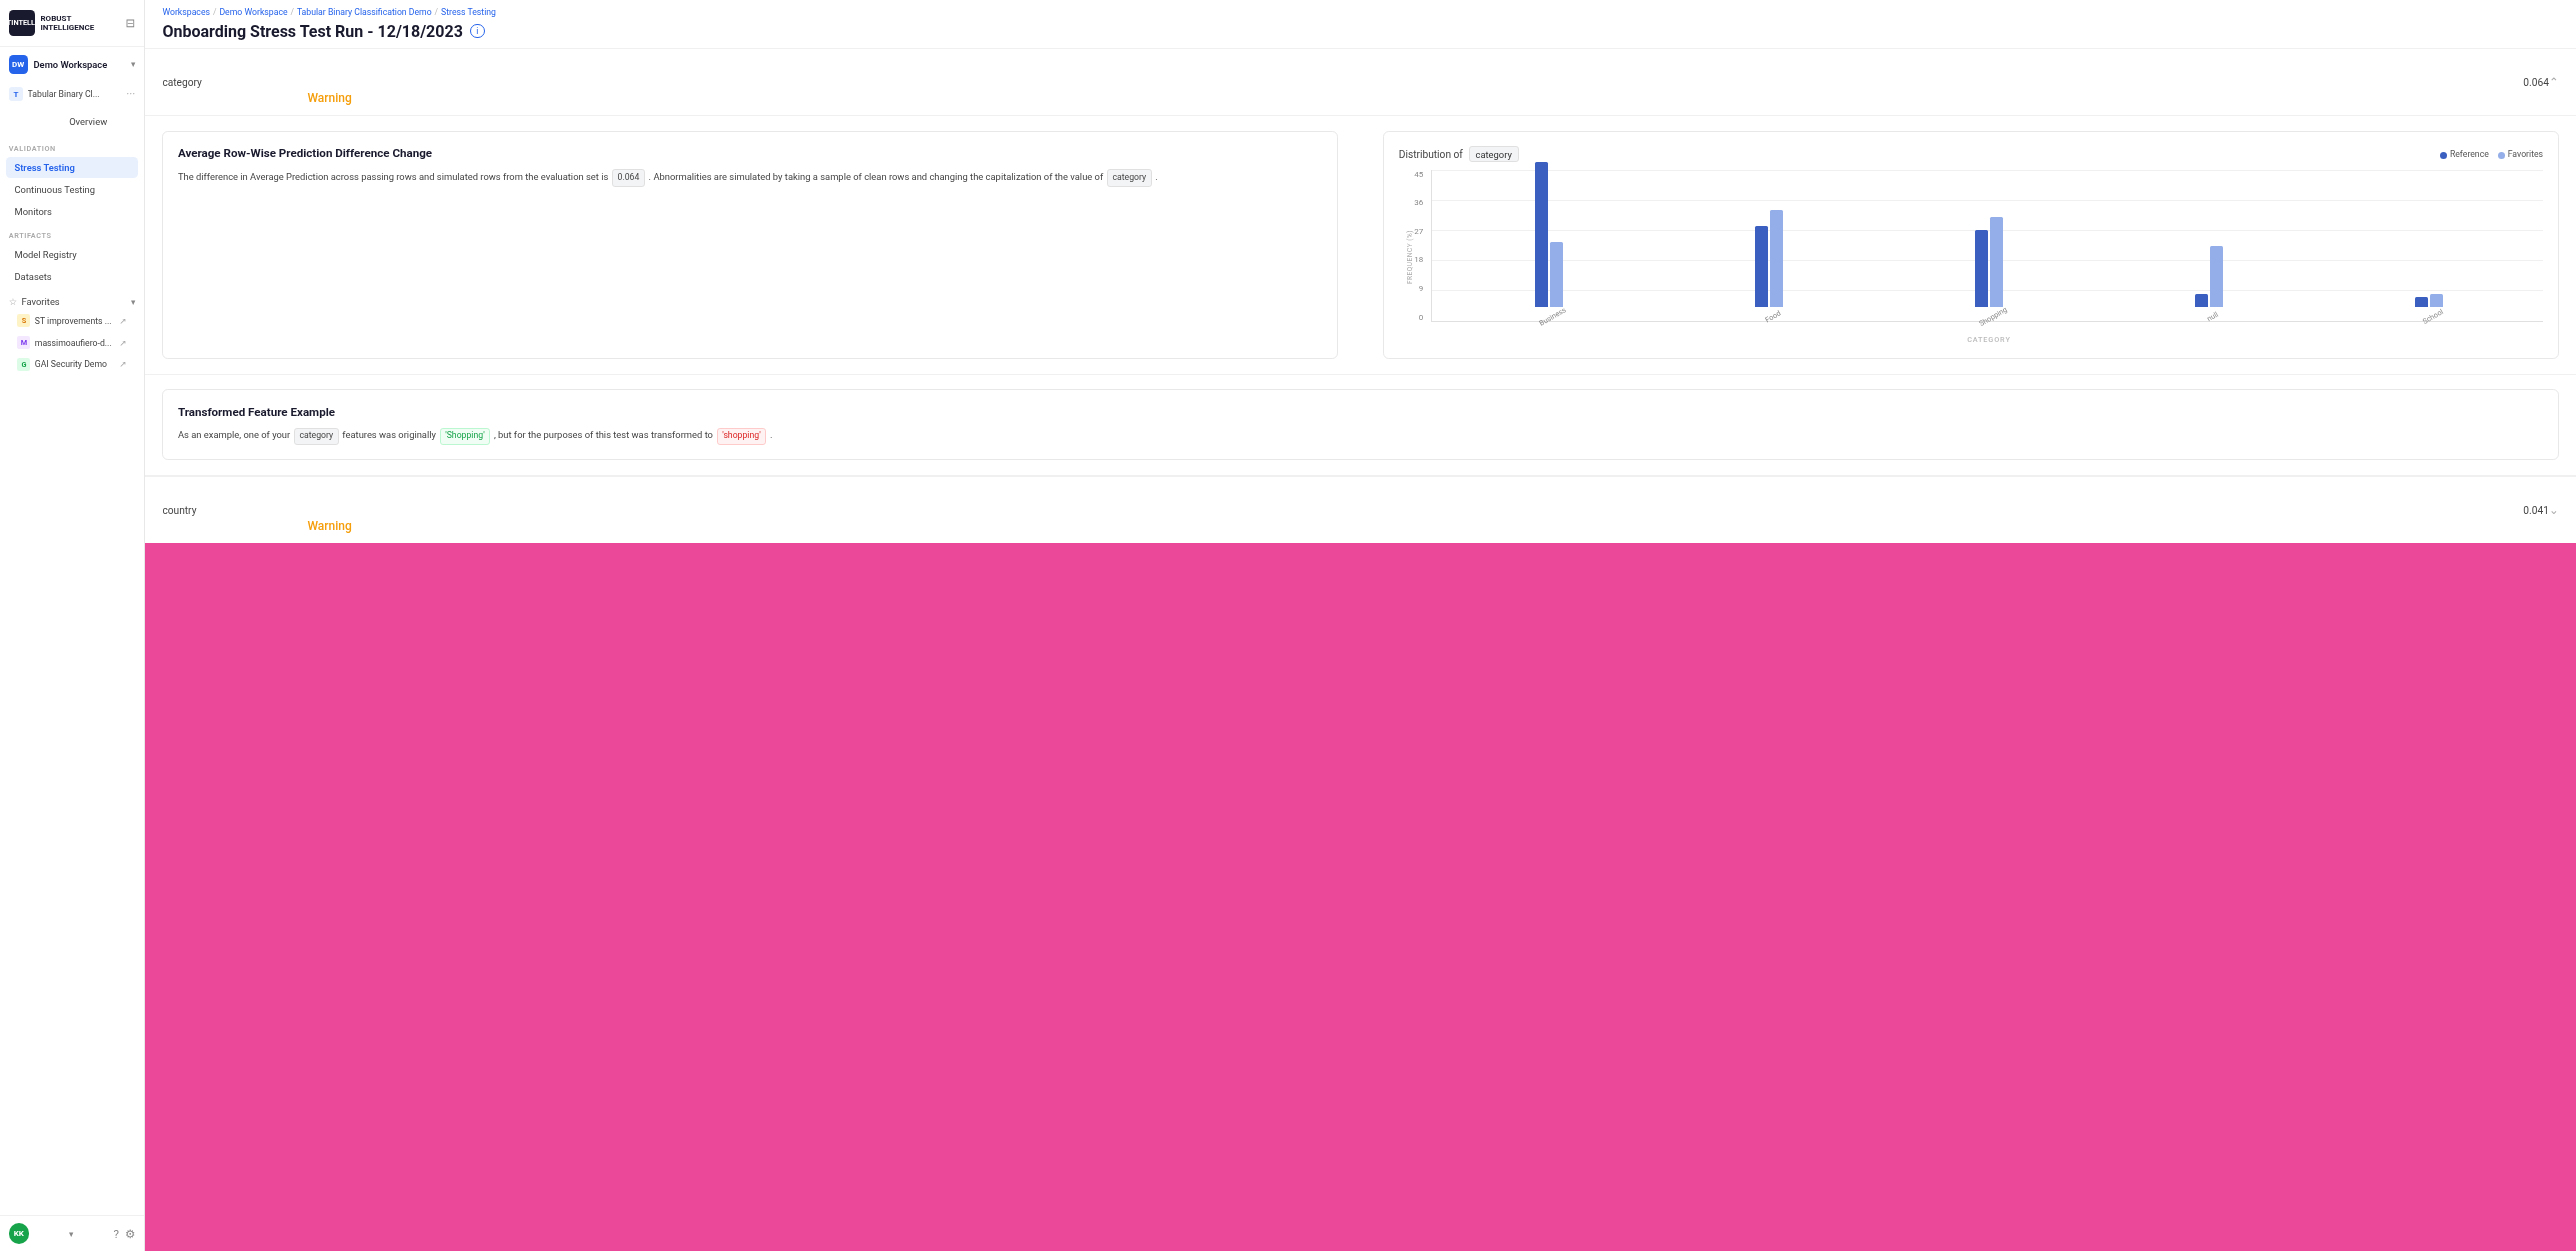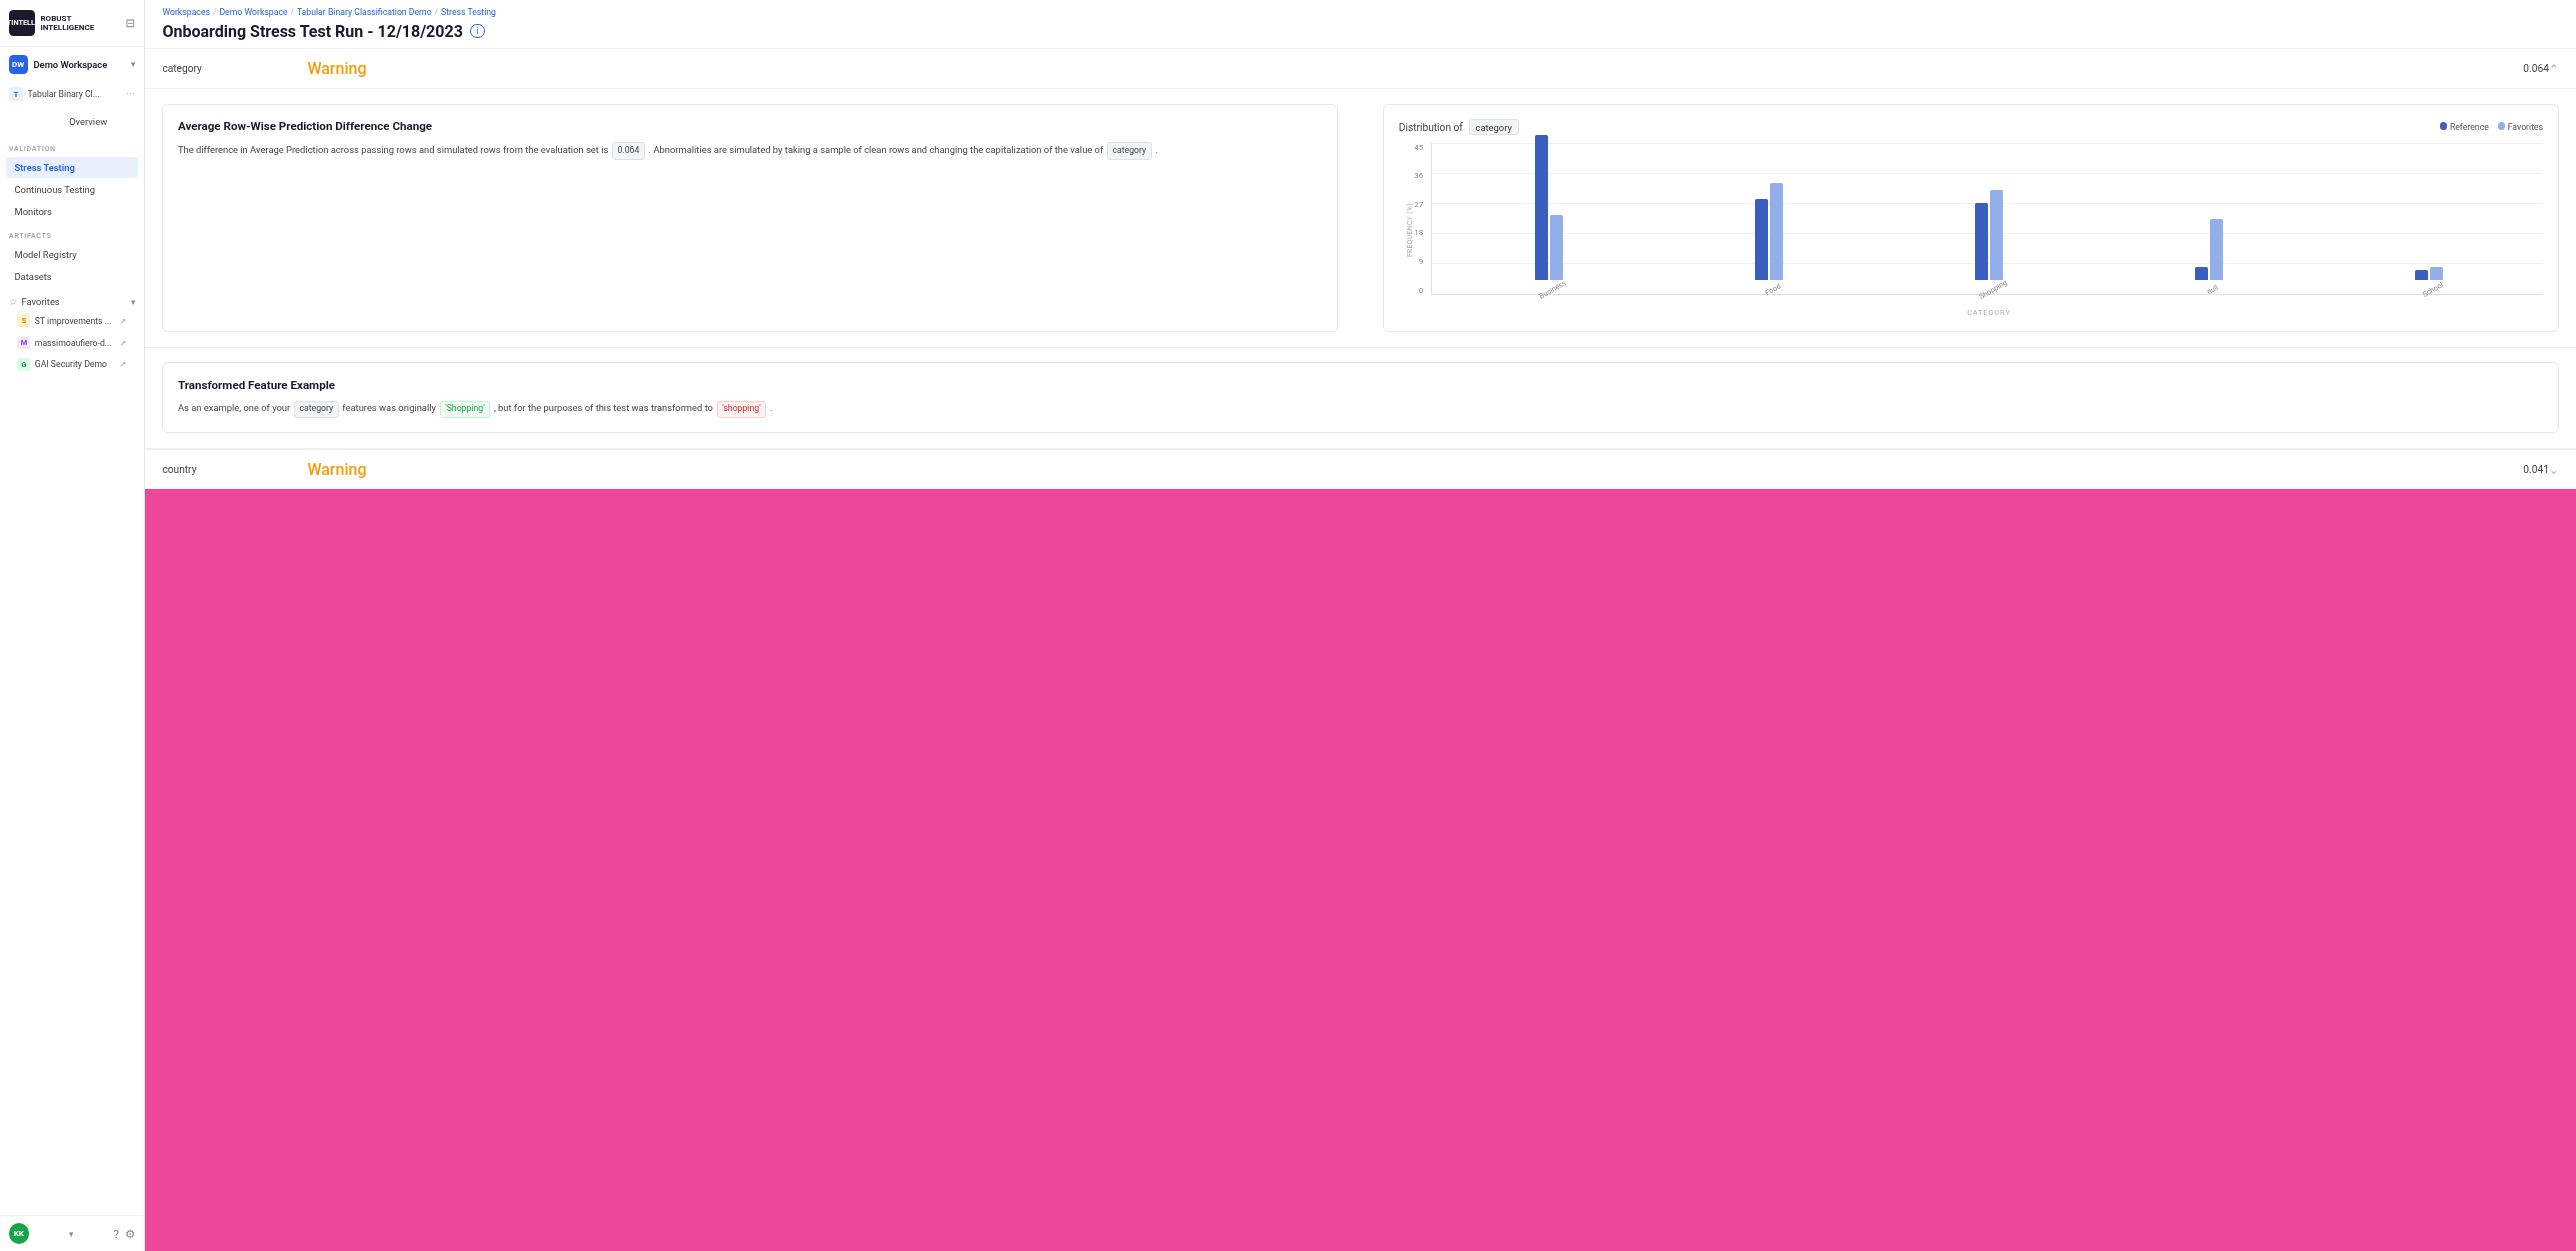--- a/index.html
+++ b/index.html
@@ -50,41 +50,41 @@
     .page-title { font-size: 16px; font-weight: 700; color: #1a1a2e; }
     .info-icon { width: 14.5px; height: 14.5px; border-radius: 50%; border: 1.5px solid #2563eb; color: #2563eb; font-size: 8.7px; display: flex; align-items: center; justify-content: center; cursor: pointer; }
 
     
     .content { flex: 1; overflow-y: auto; padding: 0; background: #ec4899; }
 
     
     .row-card { background: #fff; border-bottom: 0.7px solid #f0f0f0; }
     .row-header { display: flex; align-items: center; padding: 10.2px 17.4px; cursor: pointer; }
     .row-feature { font-size: 10.2px; color: #444; width: 145px; }
-    .row-status { font-size: 16px; color: #f59e0b; font-weight: 500; flex: 1; }
+    .row-status { font-size: 12px; color: #f59e0b; font-weight: 500; flex: 1; margin-top: 32px; }
     .row-score { font-size: 10.2px; color: #444; }
     .row-chevron { margin-left: auto; color: #aaa; font-size: 11.6px; }
 
     
     .expanded-panel { background: #fff; border-top: 0.7px solid #f0f0f0; padding: 14.5px 17.4px; display: flex; gap: 14.5px; }
     .left-panel { flex: 1; background: #fff; border: 0.7px solid #e8e8e8; border-radius: 5.8px; padding: 14.5px; }
     .right-panel { flex: 1; background: #fff; border: 0.7px solid #e8e8e8; border-radius: 5.8px; padding: 14.5px; margin-left: 31px; }
     .panel-title { font-size: 11.6px; font-weight: 700; color: #1a1a2e; margin-bottom: 8.7px; }
 
     .panel-text { font-size: 9.4px; color: #444; line-height: 1.6; }
     .inline-badge { display: inline-block; background: #f3f4f6; border: 0.7px solid #e0e0e0; border-radius: 2.9px; padding: 0.7px 4.4px; font-size: 8.7px; color: #444; margin: 0 1.5px; }
     .inline-badge-green { display: inline-block; background: #f0fdf4; border: 0.7px solid #bbf7d0; border-radius: 2.9px; padding: 0.7px 4.4px; font-size: 8.7px; color: #16a34a; margin: 0 1.5px; }
     .inline-badge-red { display: inline-block; background: #fef2f2; border: 0.7px solid #fecaca; border-radius: 2.9px; padding: 0.7px 4.4px; font-size: 8.7px; color: #dc2626; margin: 0 1.5px; }
 
     
     .chart-header { display: flex; align-items: center; gap: 5.8px; margin-bottom: 2.9px; flex-wrap: wrap; }
     .chart-title-label { font-size: 10.2px; color: #444; }
     .chart-feature-badge { background: #f3f4f6; border: 0.7px solid #e0e0e0; border-radius: 2.9px; padding: 1.5px 5.8px; font-size: 9.4px; color: #333; }
     .chart-legend { display: flex; align-items: center; gap: 8.7px; margin-left: auto; }
-    .legend-item { display: flex; align-items: flex-start; gap: 2.9px; font-size: 8.7px; color: #555; }
+    .legend-item { display: flex; align-items: flex-end; gap: 2.9px; font-size: 8.7px; color: #555; }
     .legend-dot { width: 7.3px; height: 7.3px; border-radius: 50%; }
 
     .chart-area { position: relative; height: 174px; margin-top: 7.3px; }
 
     
     .lower-panel { background: #fff; display: flex; gap: 9px; padding: 14.5px 17.4px; border-top: 0.7px solid #f0f0f0; }
 
     
     .country-row { background: #fff; border-top: 0.7px solid #f0f0f0; }
     .country-row-header { display: flex; align-items: center; padding: 10.2px 17.4px; cursor: pointer; }

